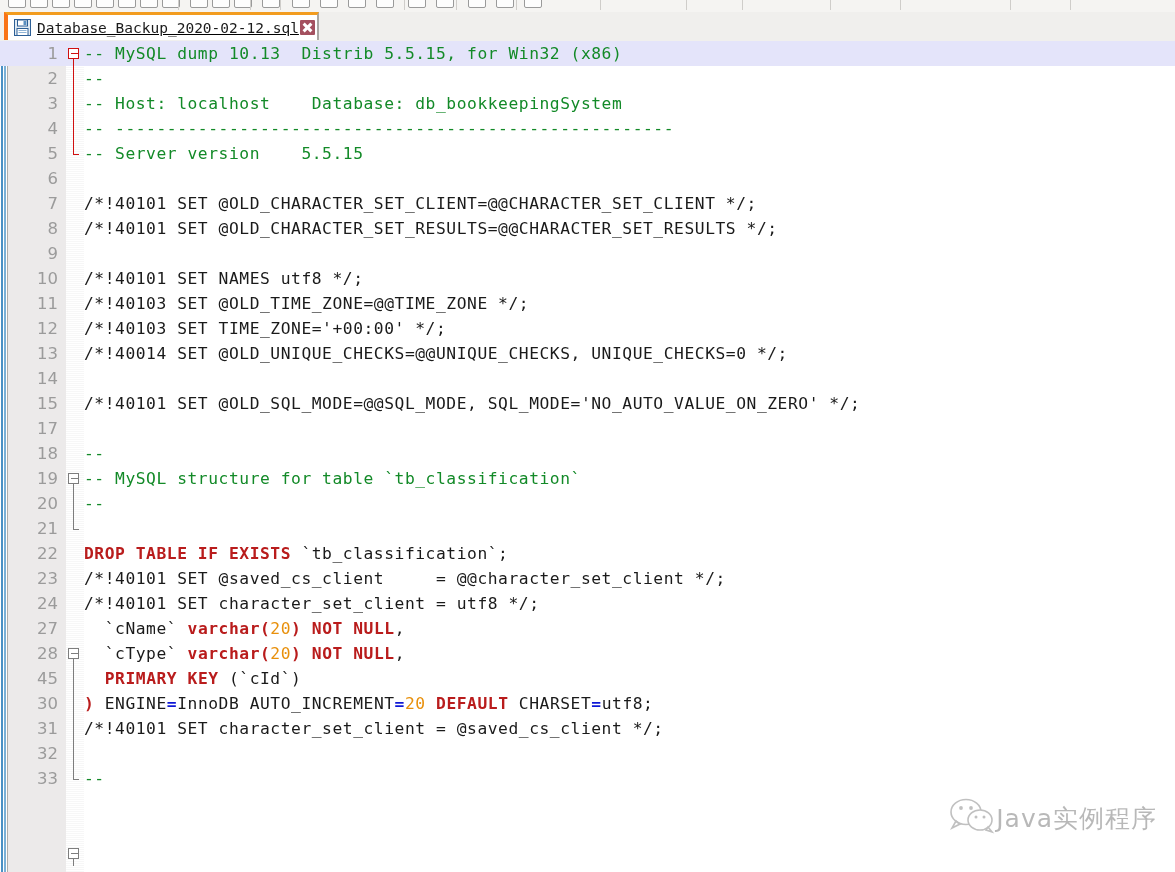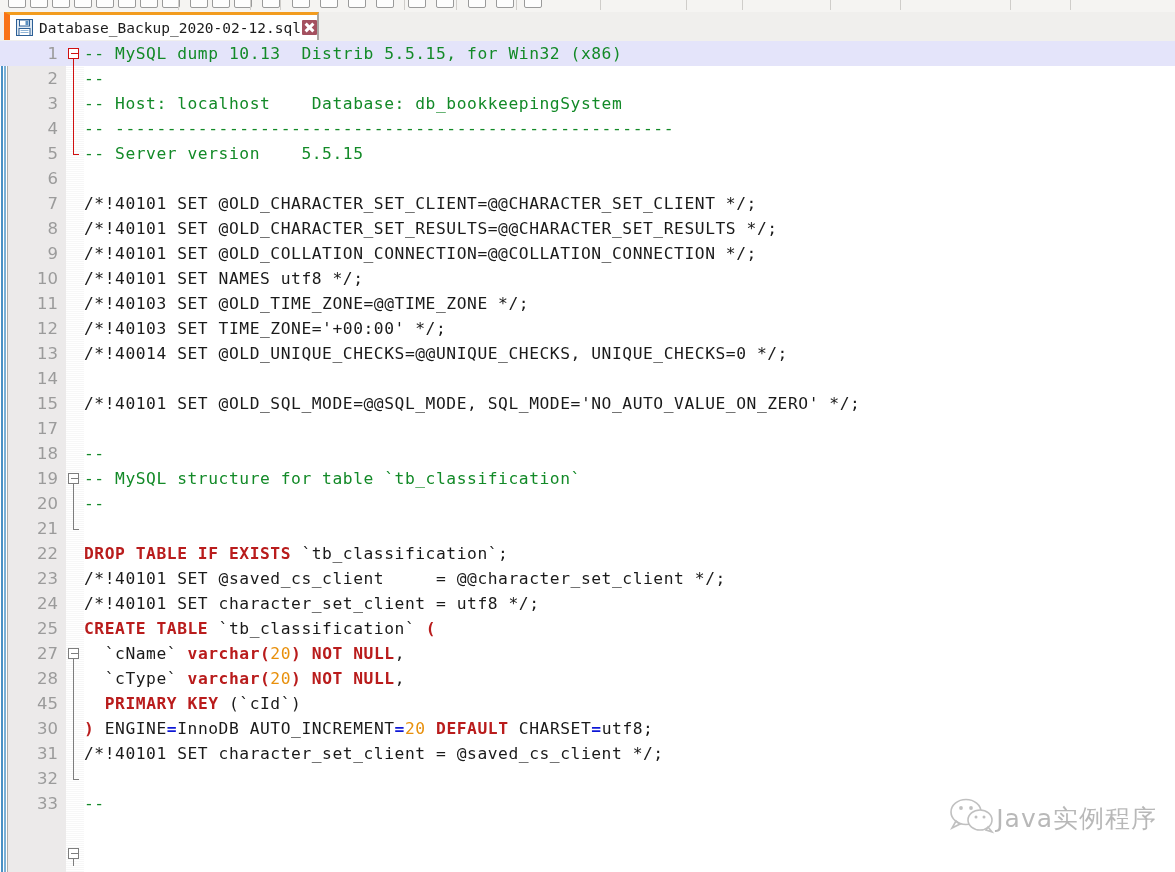--- a/index.html
+++ b/index.html
@@ -20,24 +20,24 @@
   .tb-sep{position:absolute;top:0px;width:1px;height:10px;background:#cfcdca;}
 
   
   .tabstrip{
     position:absolute;left:0;top:12px;width:1175px;height:29px;
     background:#f0efed;border-bottom:1px solid #b8b6b3;
   }
   .tab{
     position:absolute;left:4px;top:0;height:28px;
     background:#ffffff;
-    border-left:6px solid #f97316;border-right:2px solid #a9a7a4;
+    border-left:4px solid #f97316;border-right:2px solid #a9a7a4;
     border-top:3px solid #f29c1f;
     box-sizing:border-box;
-    display:flex;align-items:center;padding:0 4px 0 6px;
+    display:flex;align-items:center;padding:0 4px 0 6px;text-decoration:underline;
   }
   .tab-save-icon{width:17px;height:17px;position:relative;flex:0 0 auto;margin-right:6px;}
   .tab-title{
     font-family:"DejaVu Sans Mono","Liberation Mono",monospace;
     font-size:14.5px;color:#1a1a1a;letter-spacing:0px;white-space:nowrap;
   }
   .tab-close{
     width:15px;height:15px;margin-left:1px;flex:0 0 auto;
     background:#a4505f;border-radius:1px;position:relative;
   }
@@ -212,21 +212,20 @@
         <div class="row">
           <div class="num">7</div>
           <div class="ln"><span>/*!40101 SET @OLD_CHARACTER_SET_CLIENT=@@CHARACTER_SET_CLIENT */;</span></div>
         </div>
         <div class="row">
           <div class="num">8</div>
           <div class="ln"><span>/*!40101 SET @OLD_CHARACTER_SET_RESULTS=@@CHARACTER_SET_RESULTS */;</span></div>
         </div>
         <div class="row">
           <div class="num">9</div>
-          <div class="ln"><span>/*!40101 SET @OLD_COLLATION_CONNECTION=@@COLLATION_CONNECTION */;</span></div>
         </div>
         <div class="row">
           <div class="num">10</div>
           <div class="ln"><span>/*!40101 SET NAMES utf8 */;</span></div>
         </div>
         <div class="row">
           <div class="num">11</div>
           <div class="ln"><span>/*!40103 SET @OLD_TIME_ZONE=@@TIME_ZONE */;</span></div>
         </div>
         <div class="row">
@@ -268,24 +267,20 @@
           <div class="num">22</div>
           <div class="ln"><span class="kw">DROP TABLE IF EXISTS</span><span> `tb_classification`;</span></div>
         </div>
         <div class="row">
           <div class="num">23</div>
           <div class="ln"><span>/*!40101 SET @saved_cs_client     = @@character_set_client */;</span></div>
         </div>
         <div class="row">
           <div class="num">24</div>
           <div class="ln"><span>/*!40101 SET character_set_client = utf8 */;</span></div>
-        </div>
-        <div class="row">
-          <div class="num">25</div>
-          <div class="ln"><span class="kw">CREATE TABLE</span><span> `tb_classification` </span><span class="kw">(</span></div>
         </div>
         <div class="row">
           <div class="num">27</div>
           <div class="ln"><span>  `cName` </span><span class="kw">varchar</span><span class="kw">(</span><span class="nu">20</span><span class="kw">)</span><span> </span><span class="kw">NOT NULL</span><span>,</span></div>
         </div>
         <div class="row">
           <div class="num">28</div>
           <div class="ln"><span>  `cType` </span><span class="kw">varchar</span><span class="kw">(</span><span class="nu">20</span><span class="kw">)</span><span> </span><span class="kw">NOT NULL</span><span>,</span></div>
         </div>
         <div class="row">

